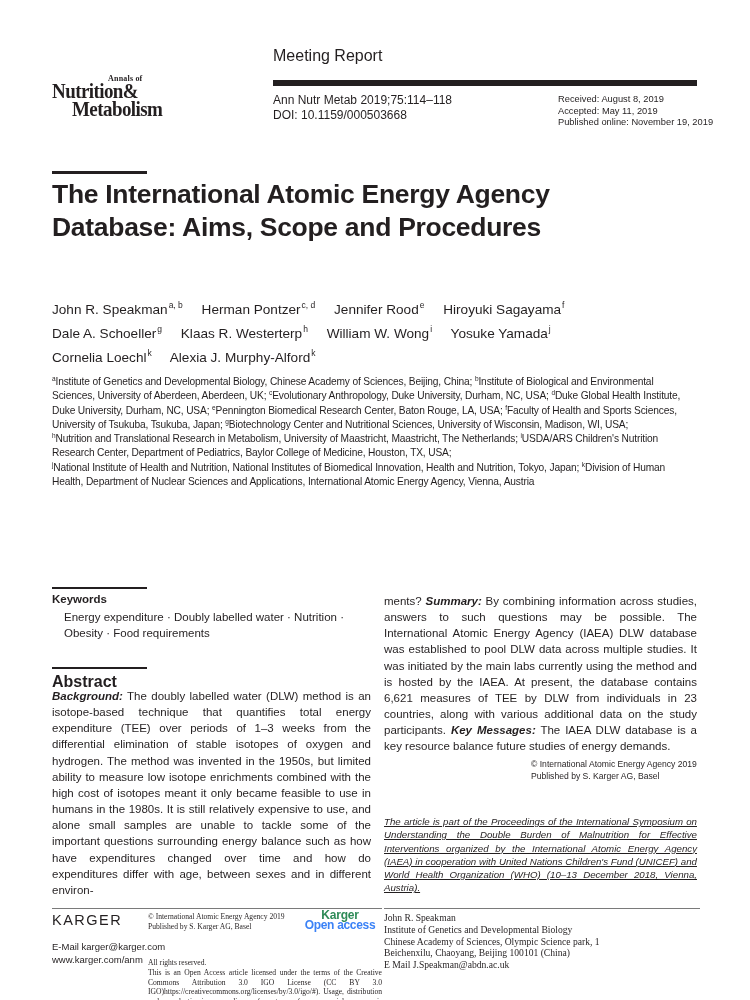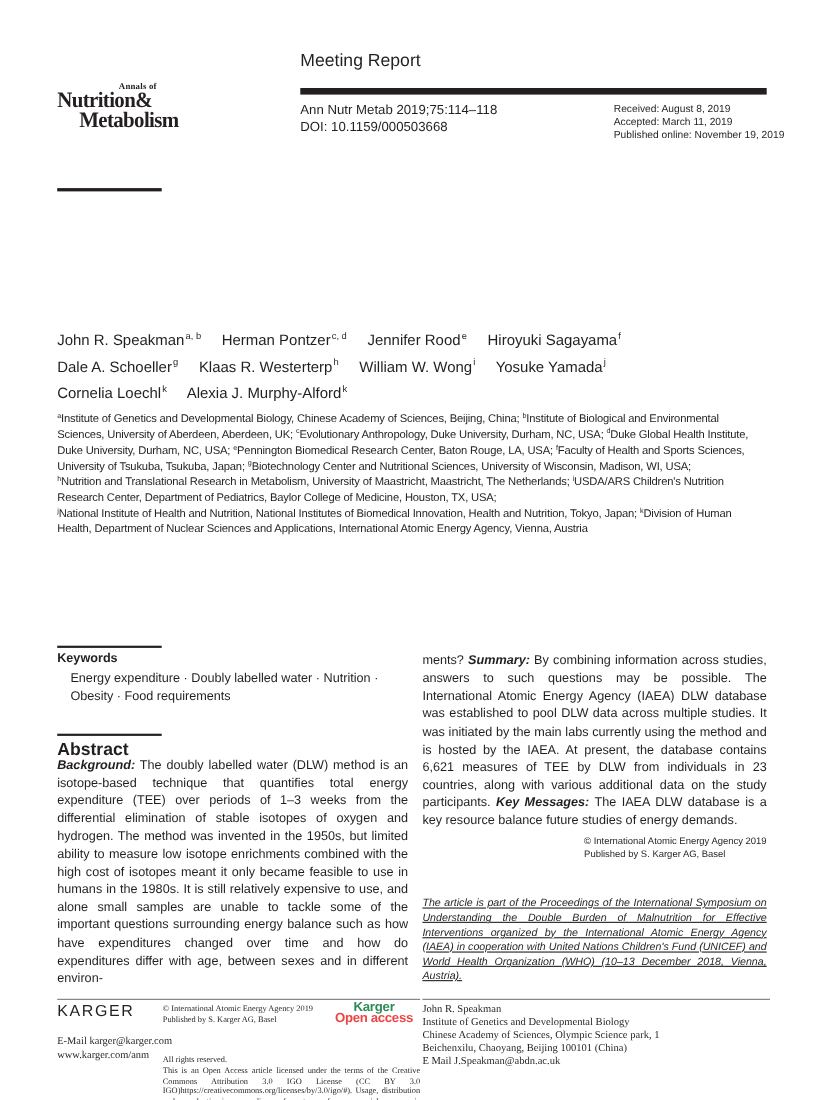--- a/index.html
+++ b/index.html
@@ -46,26 +46,26 @@
     .col-text .lbl { font-weight: bold; font-style: italic; }
 
     .copyright-block { left: 531px; top: 758px; font-size: 8.6px; line-height: 12px; }
 
     .proceedings { left: 384px; top: 815px; width: 313px; font-style: italic; font-size: 9.7px; line-height: 13.3px; text-align: justify; text-decoration: underline; }
 
     .foot-rule-left { left: 52px; top: 908px; width: 330px; height: 1.2px; background: #7a7a7a; }
     .foot-rule-right { left: 384px; top: 908px; width: 316px; height: 1.2px; background: #7a7a7a; }
 
     .karger-logo { left: 52px; top: 912px; font-family: "Liberation Sans", sans-serif; font-size: 14.5px; letter-spacing: 1.5px; color: #231f20; }
-    .karger-contact { left: 52px; top: 941px; font-family: Liberation Serif, serif; font-size: 9.5px; line-height: 12.5px; }
+    .karger-contact { left: 52px; top: 941px; font-family: Liberation Sans, sans-serif; font-size: 9.5px; line-height: 12.5px; }
 
     .foot-copy { left: 148px; top: 912px; font-family: "Liberation Serif", serif; font-size: 7.6px; line-height: 9.8px; }
     .oa-logo { left: 300px; top: 910px; width: 80px; text-align: center; font-weight: bold; line-height: 10px; }
     .oa-logo .k { color: #2e8b57; font-size: 12px; display: block; letter-spacing: -0.2px; }
-    .oa-logo .oa { color: #ef4444; font-size: 12px; display: block; letter-spacing: -0.3px; }
+    .oa-logo .oa { color: #3b82f6; font-size: 12px; display: block; letter-spacing: -0.3px; }
     .foot-license { left: 148px; top: 939px; width: 234px; font-family: "Liberation Serif", serif; font-size: 7.6px; line-height: 9.8px; text-align: justify; margin-top: 19px; }
 
     .corresp { left: 384px; top: 912px; font-family: "Liberation Serif", serif; font-size: 9.6px; line-height: 11.8px; }
   </style>
 </head>
 <body>
 
 <div class="abs logo">
   <span class="annals">Annals of</span>
   <span class="nutrition">Nutrition&amp;</span>
@@ -75,26 +75,28 @@
 <div class="abs section-label">Meeting Report</div>
 <div class="abs top-bar"></div>
 
 <div class="abs citation">
   <div>Ann Nutr Metab 2019;75:114–118</div>
   <div>DOI: 10.1159/000503668</div>
 </div>
 
 <div class="abs dates">
   <div>Received: August 8, 2019</div>
-  <div>Accepted: March 11, 2019</div>
+  <div>Accepted: May 11, 2019</div>
   <div>Published online: November 19, 2019</div>
 </div>
 
 <div class="abs title-rule"></div>
 <h1 class="abs title" style="margin:0;">
+  <div>The International Atomic Energy Agency</div>
+  <div>Database: Aims, Scope and Procedures</div>
 </h1>
 
 <div class="abs authors">
   <span class="author"><span>John R. Speakman</span><sup>a, b</sup></span>
   <span class="author"><span>Herman Pontzer</span><sup>c, d</sup></span>
   <span class="author"><span>Jennifer Rood</span><sup>e</sup></span>
   <span class="author"><span>Hiroyuki Sagayama</span><sup>f</sup></span><br>
   <span class="author"><span>Dale A. Schoeller</span><sup>g</sup></span>
   <span class="author"><span>Klaas R. Westerterp</span><sup>h</sup></span>
   <span class="author"><span>William W. Wong</span><sup>i</sup></span>

